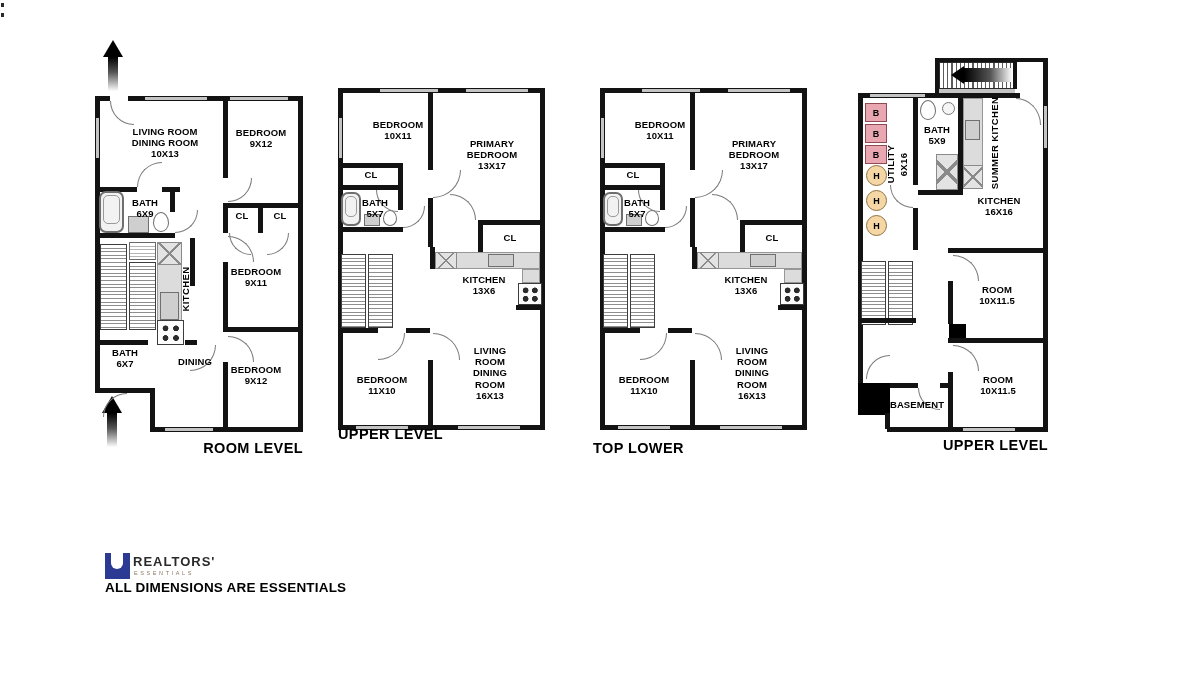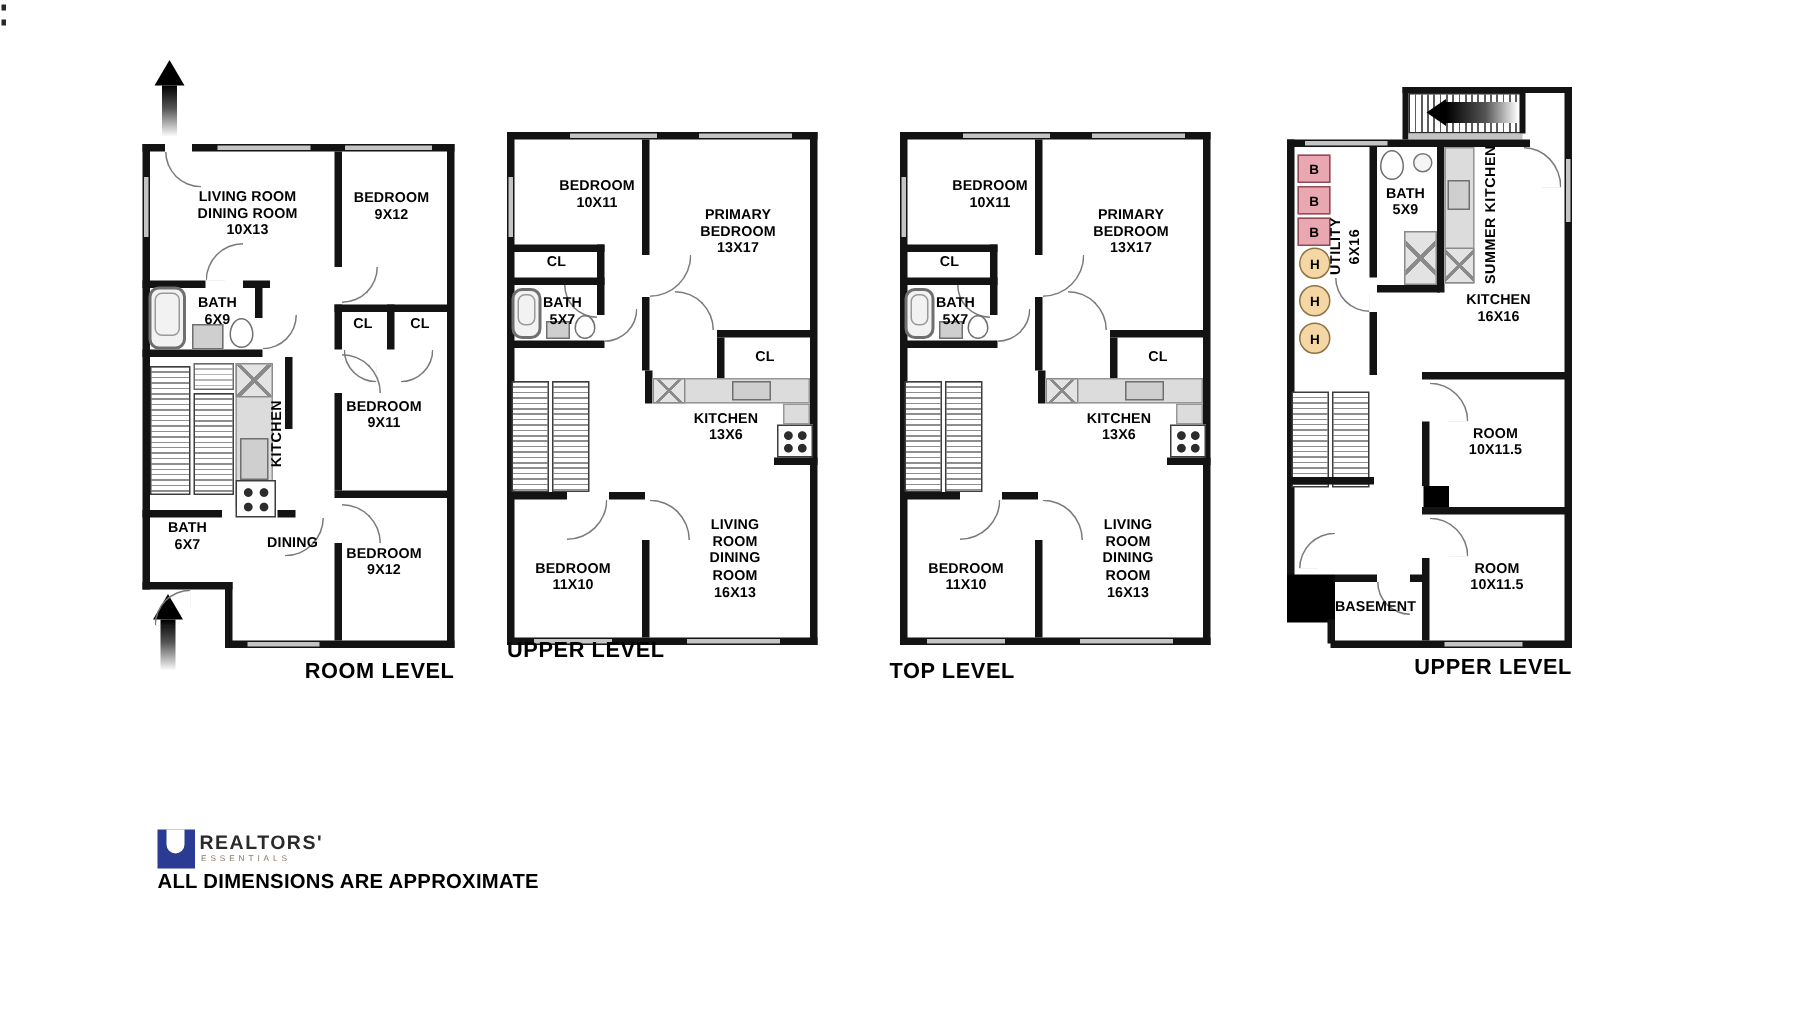--- a/index.html
+++ b/index.html
@@ -254,21 +254,21 @@
     <span class="room-label" style="left:37px;top:120px;">BATH
 5X7</span>
     <span class="room-label" style="left:172px;top:150px;">CL</span>
     <span class="room-label" style="left:146px;top:197px;">KITCHEN
 13X6</span>
     <span class="room-label" style="left:152px;top:285px;">LIVING ROOM
 DINING ROOM
 16X13</span>
     <span class="room-label" style="left:44px;top:297px;">BEDROOM
 11X10</span>
-    <div class="caption" style="left:-7px;top:352px;">TOP LEVEL</div>
+    <div class="caption" style="left:-7px;top:352px;">TOP LOWER</div>
   </div>
 
   <div class="plan" style="left:858px;top:58px;width:190px;height:374px;">
 
     <div class="w" style="left:77px;top:0;width:113px;height:4px;"></div>
     <div class="w" style="left:77px;top:0;width:4px;height:35px;"></div>
     <div class="stairs-x" style="left:81px;top:4px;width:76px;height:27px;"></div>
     <div class="w" style="left:155px;top:4px;width:4px;height:27px;"></div>
     <div class="win" style="left:81px;top:31px;width:76px;height:4px;"></div>
     <div class="head-left" style="left:93px;top:8px;"></div>
@@ -336,16 +336,16 @@
     <span class="room-label" style="left:59px;top:347px;">BASEMENT</span>
     <div class="caption" style="left:40px;top:379px;width:150px;text-align:right;">UPPER LEVEL</div>
   </div>
 
   <div class="footer">
     <div class="logo-mark">
       <div class="logo-notch"></div>
     </div>
     <div class="logo-brand">REALTORS'</div>
     <div class="logo-sub">ESSENTIALS</div>
-    <div class="disclaimer">ALL DIMENSIONS ARE APPROXIMATE</div>
+    <div class="disclaimer">ALL DIMENSIONS ARE ESSENTIALS</div>
   </div>
 
 </div>
 
 </body></html>

